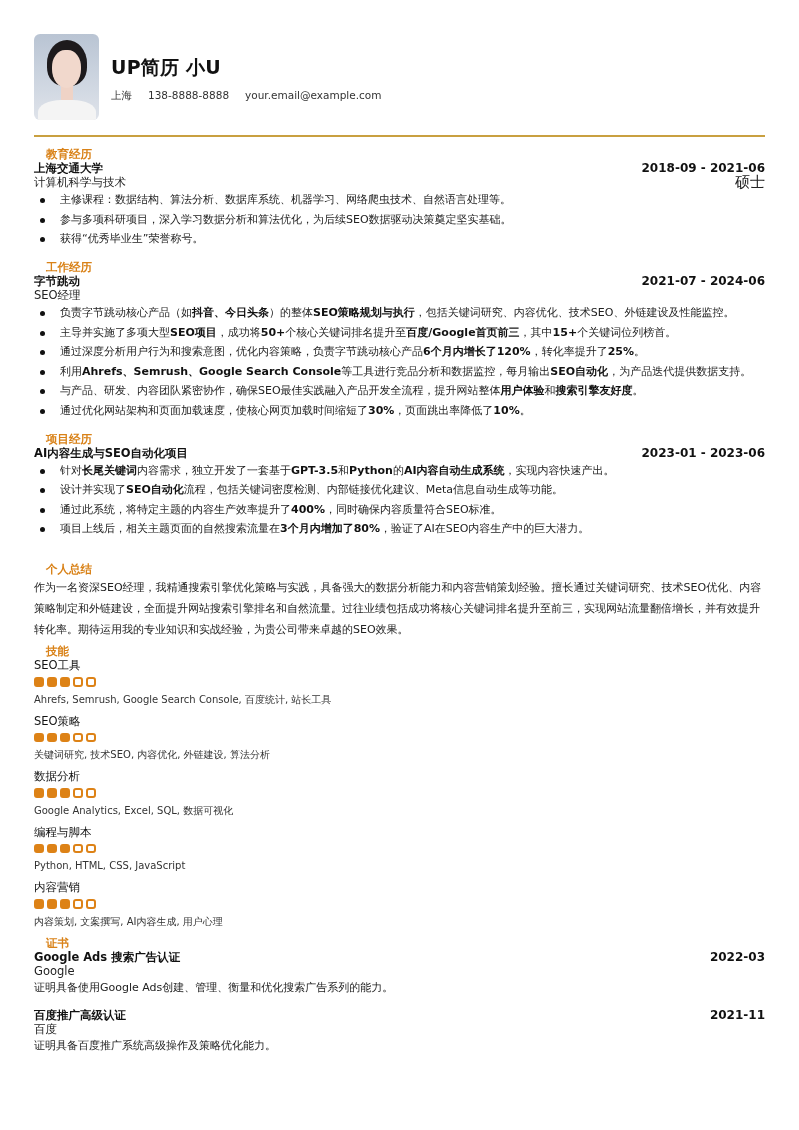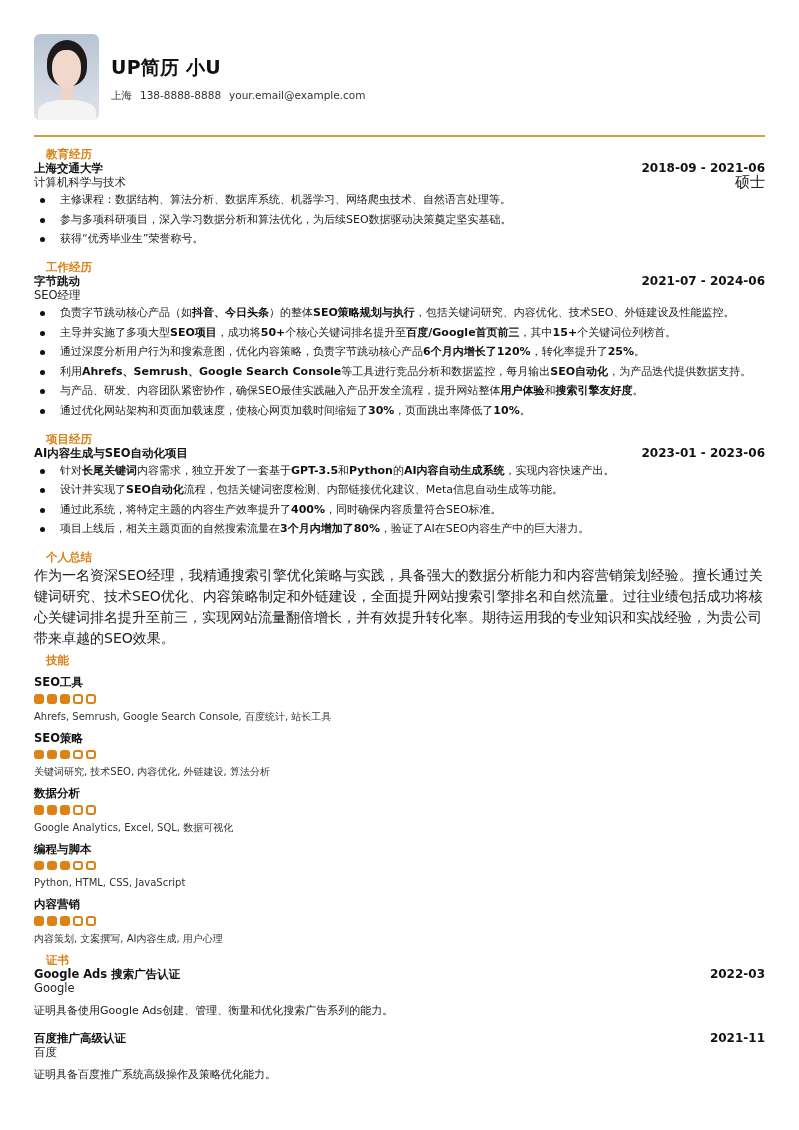--- a/index.html
+++ b/index.html
@@ -52,21 +52,21 @@
       font-size: 19px;
       font-weight: 600;
       color: #111;
       letter-spacing: 0.2px;
       margin-bottom: 8px;
     }
     .contact {
       font-size: 10.5px;
       color: #333;
       display: flex;
-      gap: 8px;
+      gap: 16px;
       justify-content: flex-end;
     }
     .divider {
       position: absolute;
       left: 34px; right: 34px;
       top: 135px;
       height: 1.5px;
       background: #c9a040;
     }
     .content {
@@ -123,31 +123,30 @@
     ul.bullets li::before {
       content: "";
       position: absolute;
       left: 6px; top: 5px;
       width: 5px; height: 5px;
       border-radius: 50%;
       background: #111;
     }
     b { font-weight: 700; color: #111; }
     .summary {
-      font-size: 14px;
+      font-size: 11px;
       line-height: 21px;
       color: #222;
       margin-top: 1px;
     }
     .skill-name {
       font-size: 11.5px;
-      font-weight: 700;
+      font-weight: 400;
       color: #111;
       line-height: 14px;
-      margin-top: 8px;
     }
     .dots {
       display: flex;
       gap: 3.5px;
       margin-top: 5px;
       margin-bottom: 6px;
     }
     .dot {
       width: 9.5px; height: 9.5px;
       border-radius: 3px;
@@ -162,21 +161,21 @@
     }
     .cert-issuer {
       font-size: 11.5px;
       line-height: 14px;
       color: #222;
     }
     .cert-desc {
       font-size: 11px;
       line-height: 14px;
       color: #222;
-      margin-top: 9px;
+      margin-top: 3px;
       margin-bottom: 13px;
     }
   </style>
 </head>
 <body>
 
 <div class="page">
 
   <div class="header">
     <div class="avatar">
@@ -228,21 +227,21 @@
       <ul class="bullets">
           <li><span>负责字节跳动核心产品（如</span><b>抖音、今日头条</b><span>）的整体</span><b>SEO策略规划与执行</b><span>，包括关键词研究、内容优化、技术SEO、外链建设及性能监控。</span></li>
           <li><span>主导并实施了多项大型</span><b>SEO项目</b><span>，成功将</span><b>50+</b><span>个核心关键词排名提升至</span><b>百度/Google首页前三</b><span>，其中</span><b>15+</b><span>个关键词位列榜首。</span></li>
           <li><span>通过深度分析用户行为和搜索意图，优化内容策略，负责字节跳动核心产品</span><b>6个月内增长了120%</b><span>，转化率提升了</span><b>25%</b><span>。</span></li>
           <li><span>利用</span><b>Ahrefs、Semrush、Google Search Console</b><span>等工具进行竞品分析和数据监控，每月输出</span><b>SEO自动化</b><span>，为产品迭代提供数据支持。</span></li>
           <li><span>与产品、研发、内容团队紧密协作，确保SEO最佳实践融入产品开发全流程，提升网站整体</span><b>用户体验</b><span>和</span><b>搜索引擎友好度</b><span>。</span></li>
           <li><span>通过优化网站架构和页面加载速度，使核心网页加载时间缩短了</span><b>30%</b><span>，页面跳出率降低了</span><b>10%</b><span>。</span></li>
         </ul>
     </section>
 
-    <section style="margin-bottom:14px;">
+    <section style="margin-bottom:26px;">
       <div class="section-title">项目经历</div>
       <div class="row">
         <span class="org">AI内容生成与SEO自动化项目</span>
         <span class="date">2023-01 - 2023-06</span>
       </div>
       <ul class="bullets">
           <li><span>针对</span><b>长尾关键词</b><span>内容需求，独立开发了一套基于</span><b>GPT-3.5</b><span>和</span><b>Python</b><span>的</span><b>AI内容自动生成系统</b><span>，实现内容快速产出。</span></li>
           <li><span>设计并实现了</span><b>SEO自动化</b><span>流程，包括关键词密度检测、内部链接优化建议、Meta信息自动生成等功能。</span></li>
           <li><span>通过此系统，将特定主题的内容生产效率提升了</span><b>400%</b><span>，同时确保内容质量符合SEO标准。</span></li>
           <li><span>项目上线后，相关主题页面的自然搜索流量在</span><b>3个月内增加了80%</b><span>，验证了AI在SEO内容生产中的巨大潜力。</span></li>

